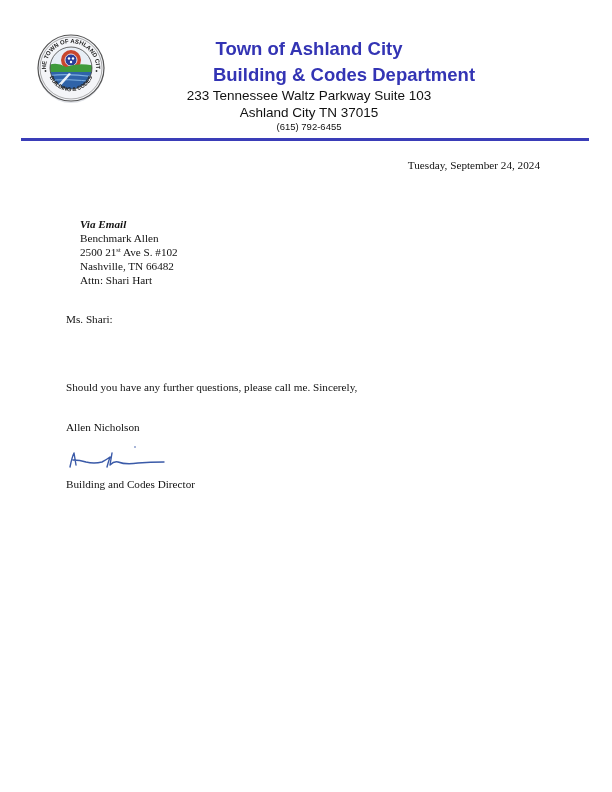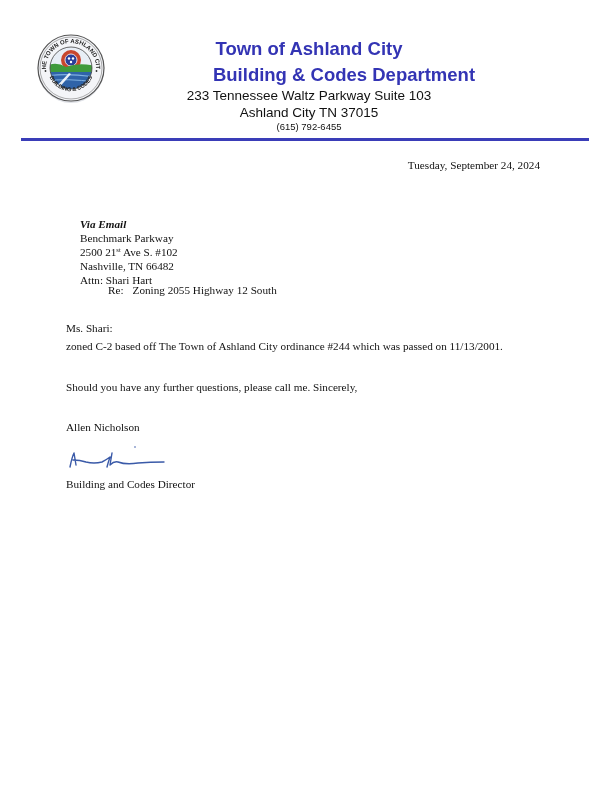--- a/index.html
+++ b/index.html
@@ -20,21 +20,21 @@
     .rule { position: absolute; left: 21px; top: 138px; width: 568px; height: 3px; background: #3a3db8; }
 
     
     .doc { font-family: "Liberation Serif", serif; font-size: 11.2px; color: #111; }
     .date { position: absolute; right: 72px; top: 159px; }
     .recip { position: absolute; left: 80px; top: 201px; line-height: 14px; margin-top: 16px; }
     .recip .via { font-weight: bold; font-style: italic; }
     .recip sup { font-size: 6.5px; vertical-align: 4px; line-height: 0; }
     .re { position: absolute; left: 108px; top: 284px; }
     .re .re-label { margin-right: 9px; }
-    .salutation { position: absolute; left: 66px; top: 313px; margin-top: 9px; }
+    .salutation { position: absolute; left: 66px; top: 313px; }
     .para1 { position: absolute; left: 66px; top: 339px; width: 474px; line-height: 14px; text-align: justify; }
     .para1 .line { display: block; text-align-last: justify; white-space: nowrap; }
     .para2 { position: absolute; left: 66px; top: 381px; text-align: right; }
     .signer { position: absolute; left: 66px; top: 421px; }
     .signature { position: absolute; left: 66px; top: 443px; width: 104px; height: 28px; }
     .sig-title { position: absolute; left: 66px; top: 478px; }
   </style>
 </head>
 <body>
 
@@ -79,34 +79,30 @@
   <div class="head-title t2">Building &amp; Codes Department</div>
   <div class="addr a1">233 Tennessee Waltz Parkway Suite 103</div>
   <div class="addr a2">Ashland City TN  37015</div>
   <div class="addr a3">(615) 792-6455</div>
   <div class="rule"></div>
 
   <div class="doc date">Tuesday, September 24, 2024</div>
 
   <div class="doc recip">
     <div class="via">Via Email</div>
-    <div>Benchmark Parkway</div>
+    <div>Benchmark Allen</div>
     <div><span>2500 21</span><sup>st</sup><span> Ave S. #102</span></div>
     <div>Nashville, TN 66482</div>
     <div>Attn: Shari Hart</div>
   </div>
 
-  <div class="doc re">
-    <span class="re-label">Re:</span><span>Zoning 2055 Highway 12 South</span>
-  </div>
 
   <div class="doc salutation">Ms. Shari:</div>
 
   <div class="doc para1">
-    <span>zoned C-2 based off The Town of Ashland City ordinance #244 which was passed on 11/13/2001.</span>
   </div>
 
   <div class="doc para2">Should you have any further questions, please call me. Sincerely,</div>
 
   <div class="doc signer">Allen Nicholson</div>
 
   <svg class="signature" viewBox="0 0 104 28">
     <path d="M4 24 Q 6 14 8 10 Q 9 16 10 22 M7 17 Q 14 17 20 19 Q 28 21 36 19 Q 40 17 44 14 Q 42 20 41 24 M46 10 Q 45 16 44 22 Q 48 18 52 19 Q 60 22 72 20 Q 84 19 98 19" fill="none" stroke="#3a5aa8" stroke-width="1.4" stroke-linecap="round" stroke-linejoin="round"></path>
     <circle cx="69" cy="4" r="0.8" fill="#3a5aa8"></circle>
   </svg>

